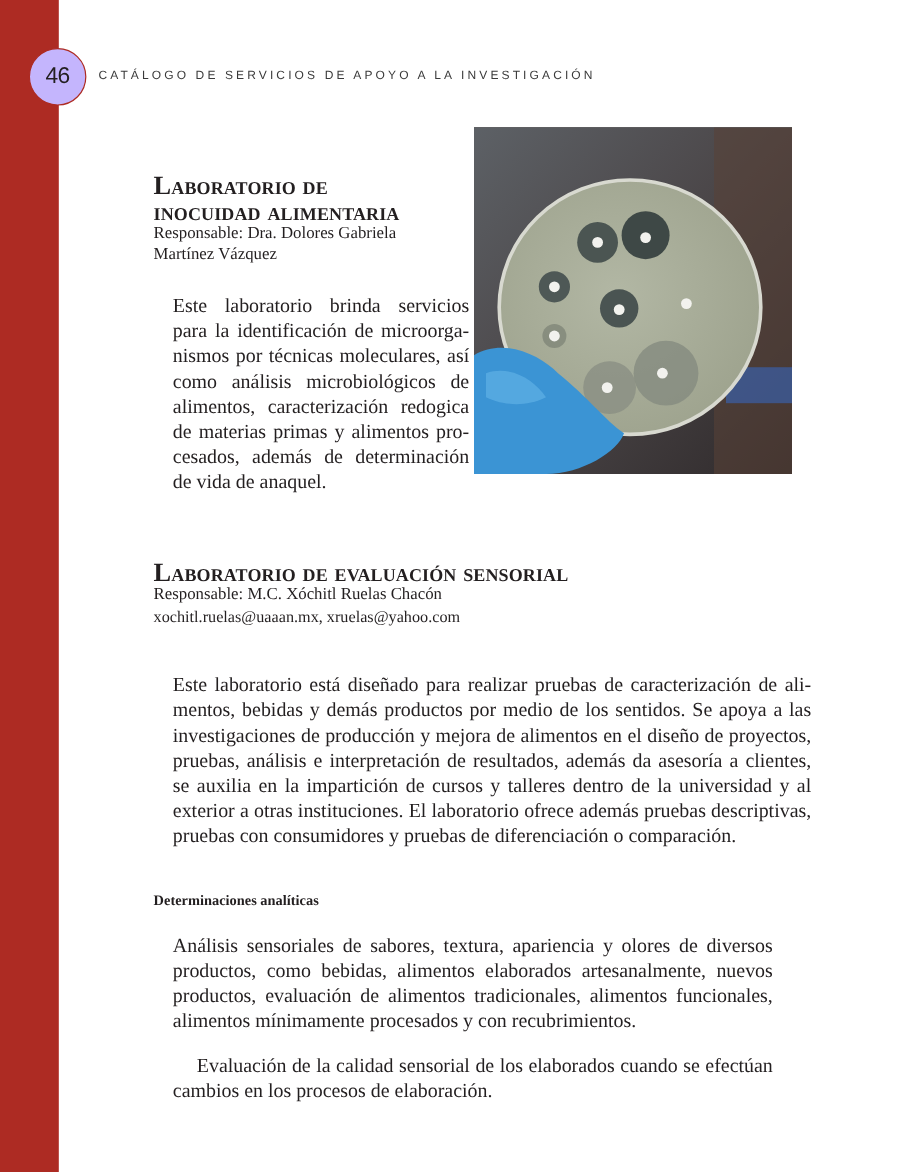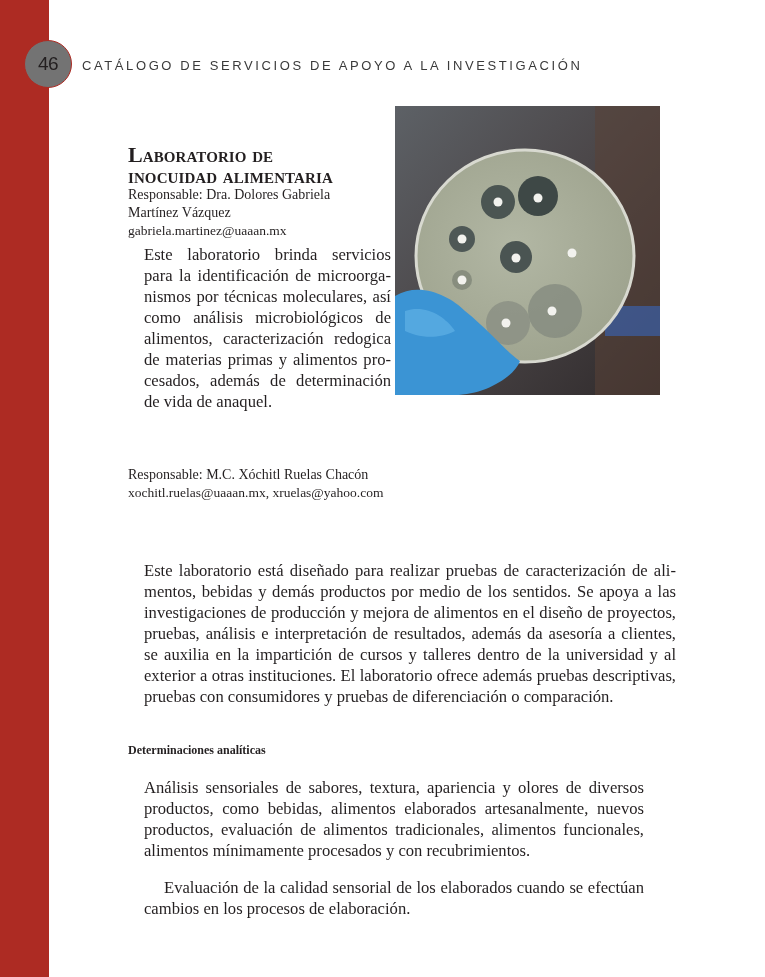--- a/index.html
+++ b/index.html
@@ -8,29 +8,29 @@
     background: #ffffff;
     font-family: "Liberation Serif", "DejaVu Serif", serif;
     color: #231f20;
   }
   .side-bar {
     position: absolute; left: 0; top: 0; width: 49px; height: 977px;
     background: #ad2b23;
   }
   .page-circle {
     position: absolute; left: 24px; top: 40px; width: 48px; height: 48px;
-    border-radius: 50%; background: #737373; border: 1.5px solid #ad2b23;
+    border-radius: 50%; background: #c4b5fd; border: 1.5px solid #ad2b23;
     box-sizing: border-box;
     display: flex; align-items: center; justify-content: center;
     font-family: "Liberation Sans", sans-serif; font-size: 19px; color: #231f20;
     letter-spacing: -0.5px;
   }
   .running-head {
     position: absolute; left: 82px; top: 58px;
-    font-family: "Liberation Sans", sans-serif; font-size: 13px;
+    font-family: "Liberation Sans", sans-serif; font-size: 10px;
     letter-spacing: 2.6px; color: #3a3a3a; text-align: center;
   }
   .sc-title {
     font-family: "Liberation Serif", serif; font-weight: bold; color: #231f20;
     font-variant: small-caps; font-size: 22px; line-height: 21px; letter-spacing: 0.1px;
   }
   .meta { font-size: 14px; line-height: 18px; color: #231f20; }
   .meta b { font-weight: normal; }
   .email { font-size: 13.5px; line-height: 18px; }
   .para {
@@ -58,21 +58,20 @@
 
 <div id="sec1">
   <div class="sc-title">
     <div>Laboratorio de</div>
     <div>inocuidad alimentaria</div>
   </div>
   <div class="meta">
     <b>Responsable:</b>
     <span>Dra. Dolores Gabriela Martínez Vázquez</span>
   </div>
-  <div class="meta email">gabriela.martinez@uaaan.mx</div>
 </div>
 <p id="sec1-body" class="para">Este laboratorio brinda servicios para la identificación de microorga­nismos por técnicas moleculares, así como análisis microbiológicos de alimentos, caracterización redogica de materias primas y alimentos pro­cesados, además de determinación de vida de anaquel.</p>
 
 <div id="photo">
   <svg width="265" height="289" viewBox="0 0 265 289">
     <defs>
       <linearGradient id="bg" x1="0" y1="0" x2="1" y2="1">
         <stop offset="0" stop-color="#5d6166"></stop>
         <stop offset="0.5" stop-color="#4a4547"></stop>
         <stop offset="1" stop-color="#2f2a2b"></stop>
@@ -102,20 +101,21 @@
         <circle cx="67" cy="174" r="4.5"></circle>
       <circle cx="157" cy="205" r="4.5"></circle>
         <circle cx="111" cy="217" r="4.5"></circle>
     </g>
     <path d="M0 190 C 25 175, 55 190, 70 205 C 95 225, 110 245, 125 255 C 120 270, 90 289, 60 289 L0 289 Z" fill="#3b94d4"></path>
     <path d="M10 205 C 30 198, 50 210, 60 225 C 40 235, 20 230, 10 225 Z" fill="#5fb1e6" opacity="0.7"></path>
   </svg>
 </div>
 
 <div id="sec2">
+  <div class="sc-title">Laboratorio de evaluación sensorial</div>
   <div class="meta">
     <b>Responsable:</b>
     <span>M.C. Xóchitl Ruelas Chacón</span>
   </div>
   <div class="meta email">xochitl.ruelas@uaaan.mx, xruelas@yahoo.com</div>
 </div>
 <p id="sec2-body" class="para">Este laboratorio está diseñado para realizar pruebas de caracterización de ali­mentos, bebidas y demás productos por medio de los sentidos. Se apoya a las investigaciones de producción y mejora de alimentos en el diseño de pro­yectos, pruebas, análisis e interpretación de resultados, además da asesoría a clientes, se auxilia en la impartición de cursos y talleres dentro de la univer­sidad y al exterior a otras instituciones. El laboratorio ofrece además pruebas descriptivas, pruebas con consumidores y pruebas de diferenciación o com­paración.</p>
 
 <div id="sec2-sub">
   <div class="subhead">Determinaciones analíticas</div>

